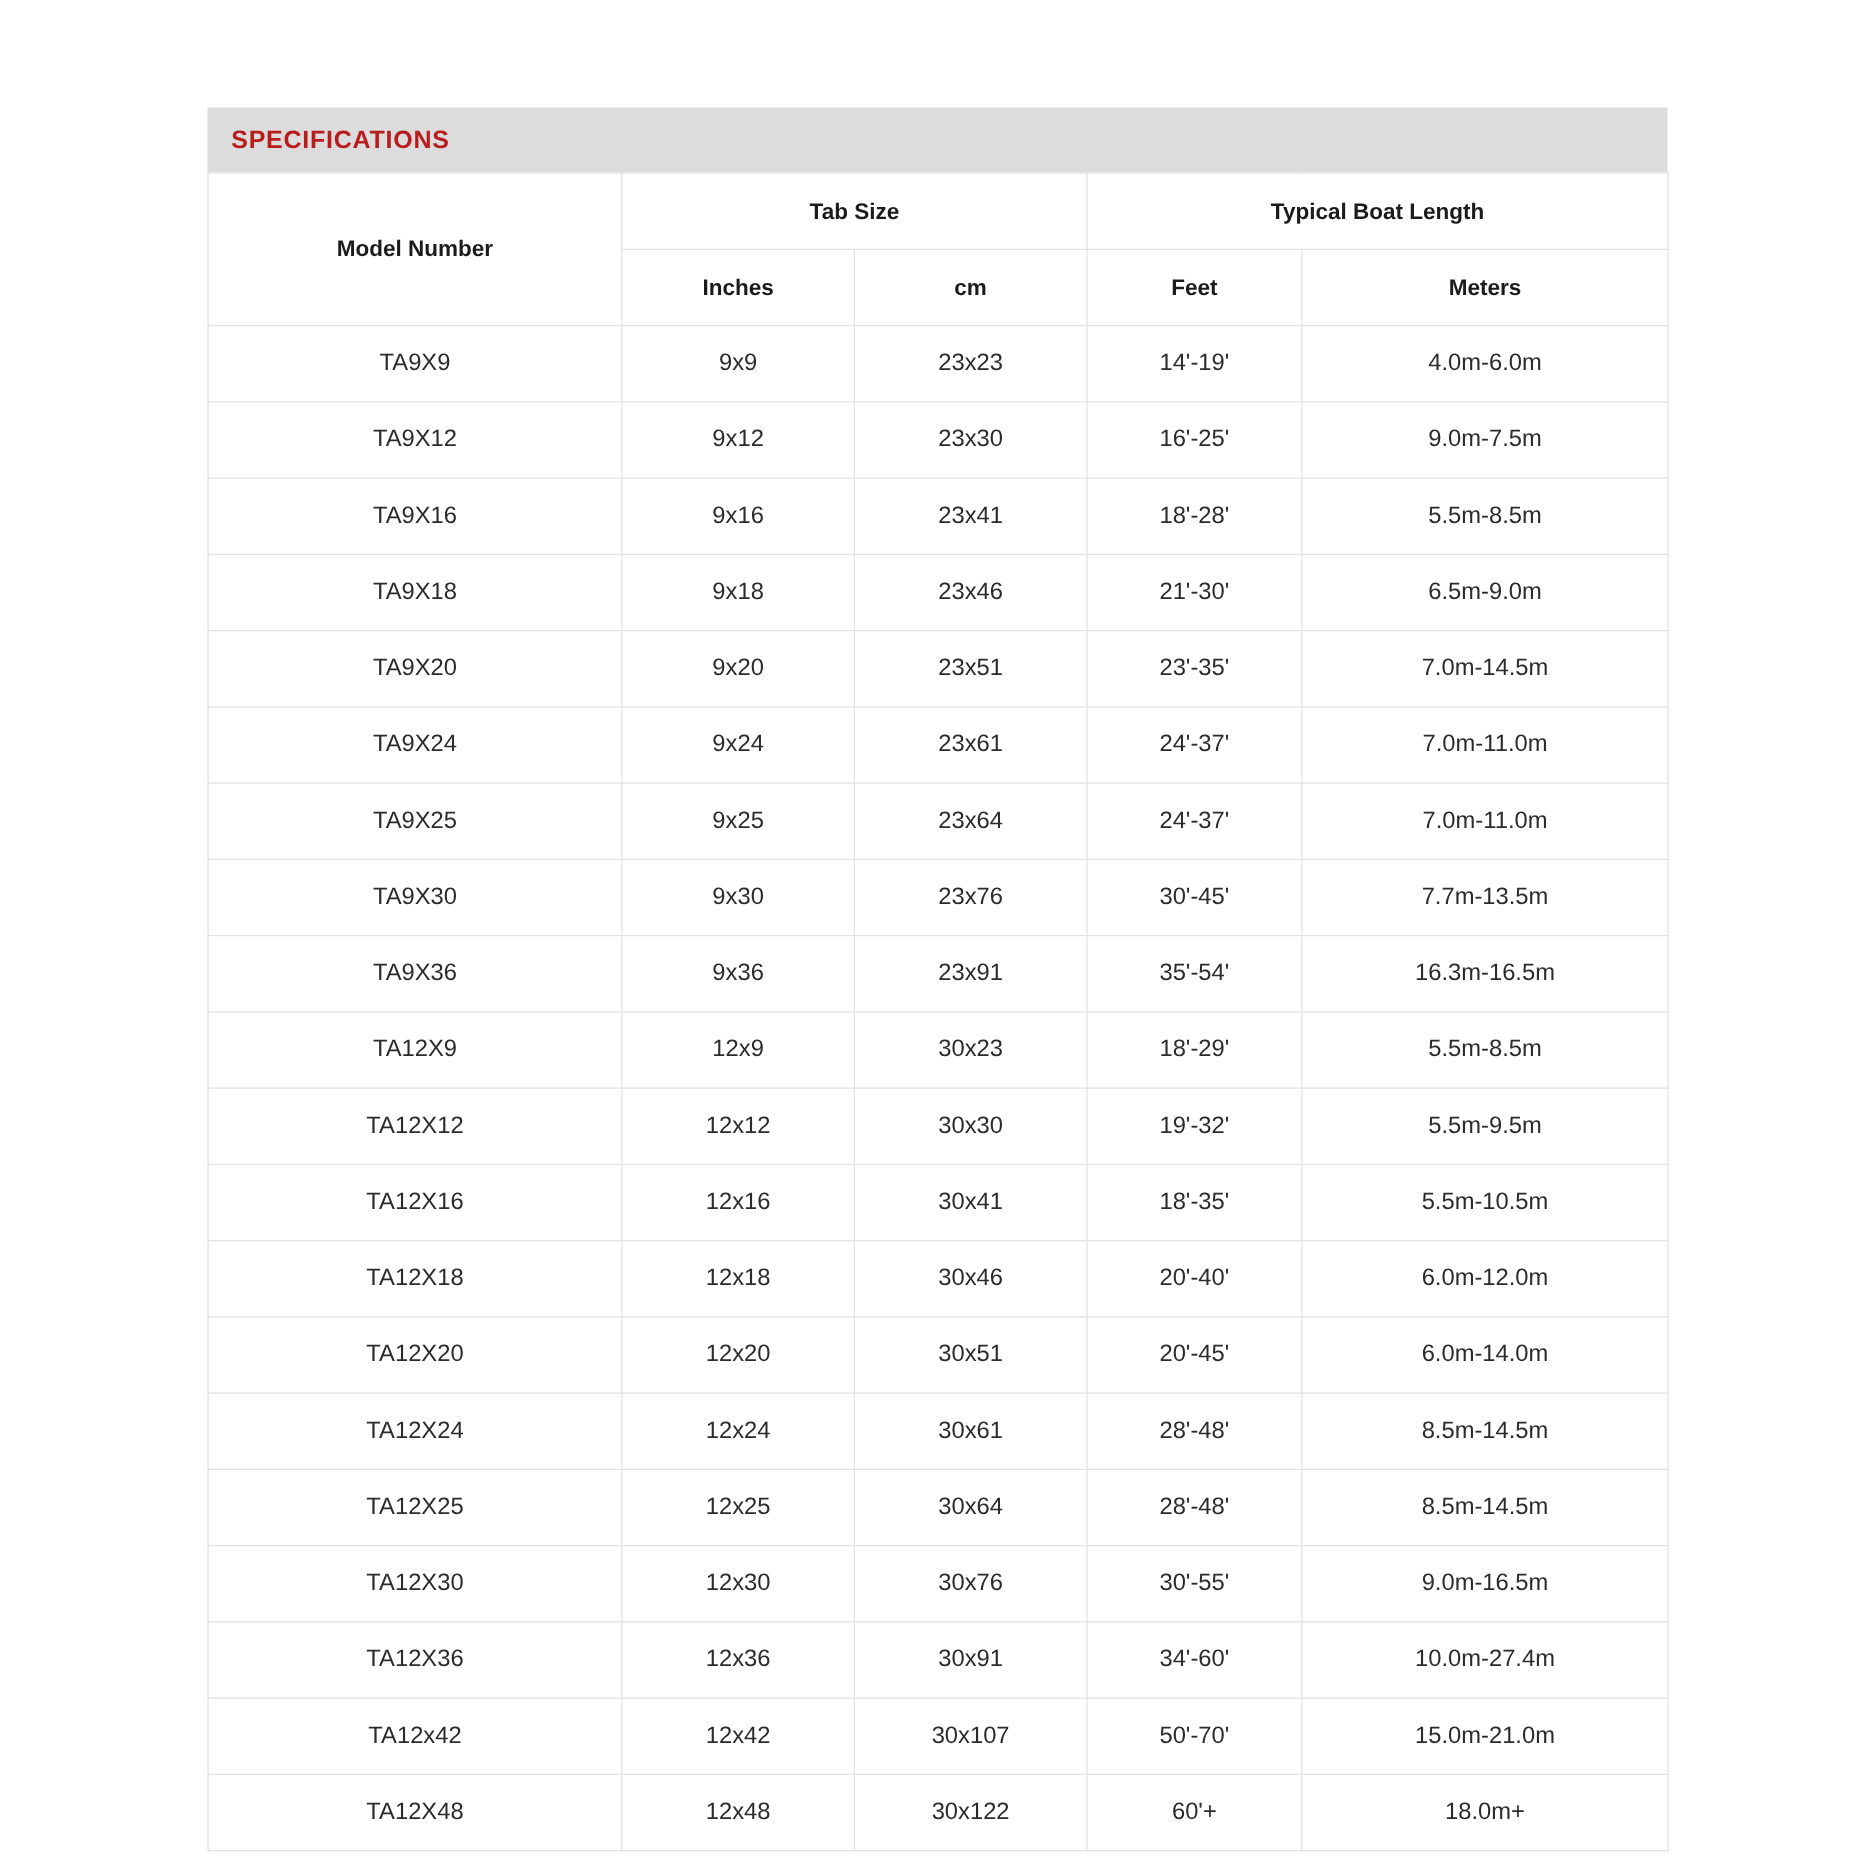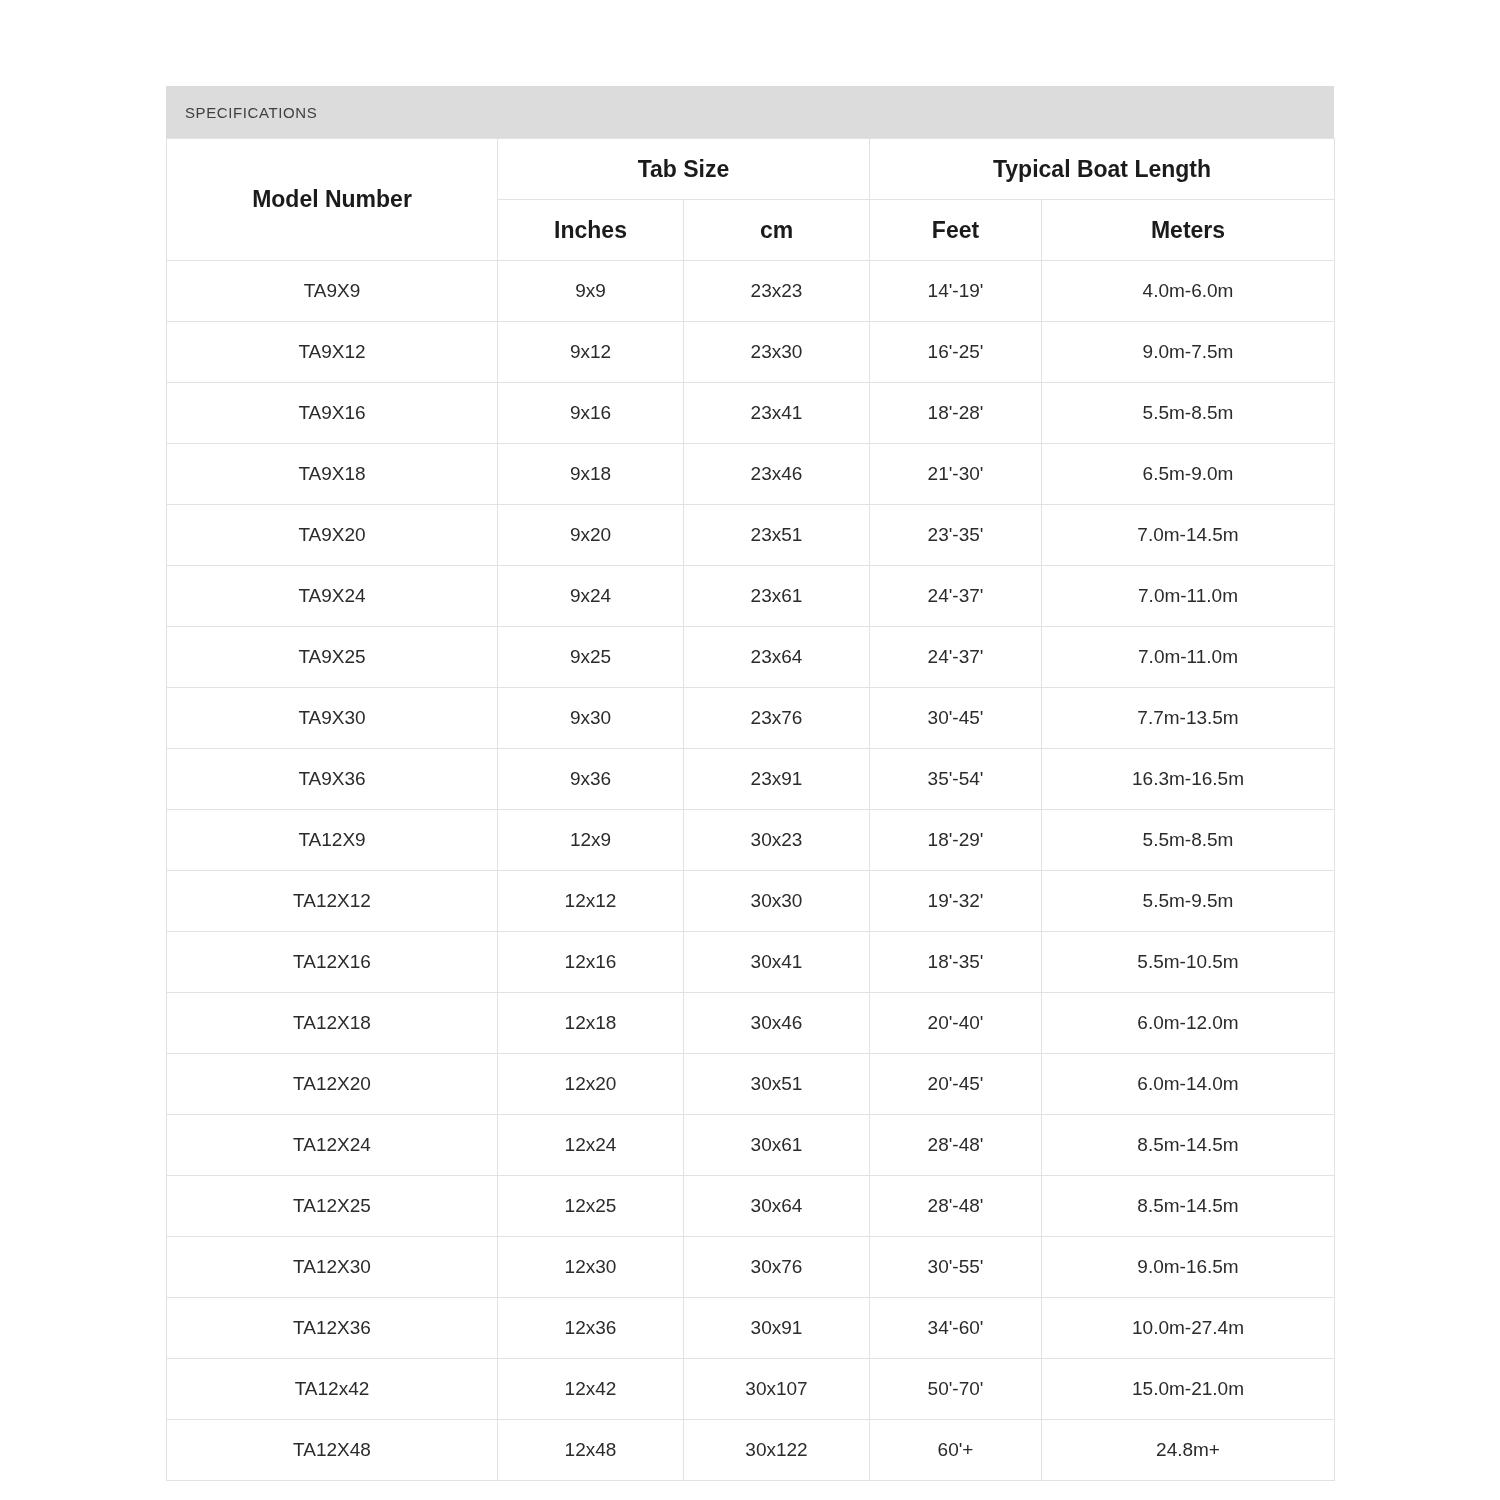--- a/index.html
+++ b/index.html
@@ -24,23 +24,23 @@
   
   .spec-title-band {
     height: 52px;
     background: #dcdcdc;
     display: flex;
     align-items: center;
     padding-left: 19px;
     box-sizing: border-box;
   }
   .spec-title-band .title-text {
-    font-size: 15px;
-    font-weight: normal;
-    color: #404040;
+    font-size: 20px;
+    font-weight: bold;
+    color: #b91c1c;
     letter-spacing: 0.6px;
   }
 
   
   table.spec-table {
     border-collapse: collapse;
     width: 1168px;
     table-layout: fixed;
     background: #ffffff;
   }
@@ -49,21 +49,21 @@
     border: 1px solid #e2e2e2;
     text-align: center;
     vertical-align: middle;
     color: #262626;
     font-weight: normal;
   }
 
   
   table.spec-table th {
     font-weight: bold;
-    font-size: 23px;
+    font-size: 18px;
     color: #1b1b1b;
     background: #ffffff;
   }
   th.group-head {
     height: 58px;
   }
   th.sub-head {
     height: 58px;
   }
   th.model-head {
@@ -246,18 +246,18 @@
           <td>12x42</td>
           <td>30x107</td>
           <td>50'-70'</td>
           <td>15.0m-21.0m</td>
         </tr>
         <tr>
           <td>TA12X48</td>
           <td>12x48</td>
           <td>30x122</td>
           <td>60'+</td>
-          <td>24.8m+</td>
+          <td>18.0m+</td>
         </tr>
       </tbody>
   </table>
 
 </div>
 
 </body></html>

